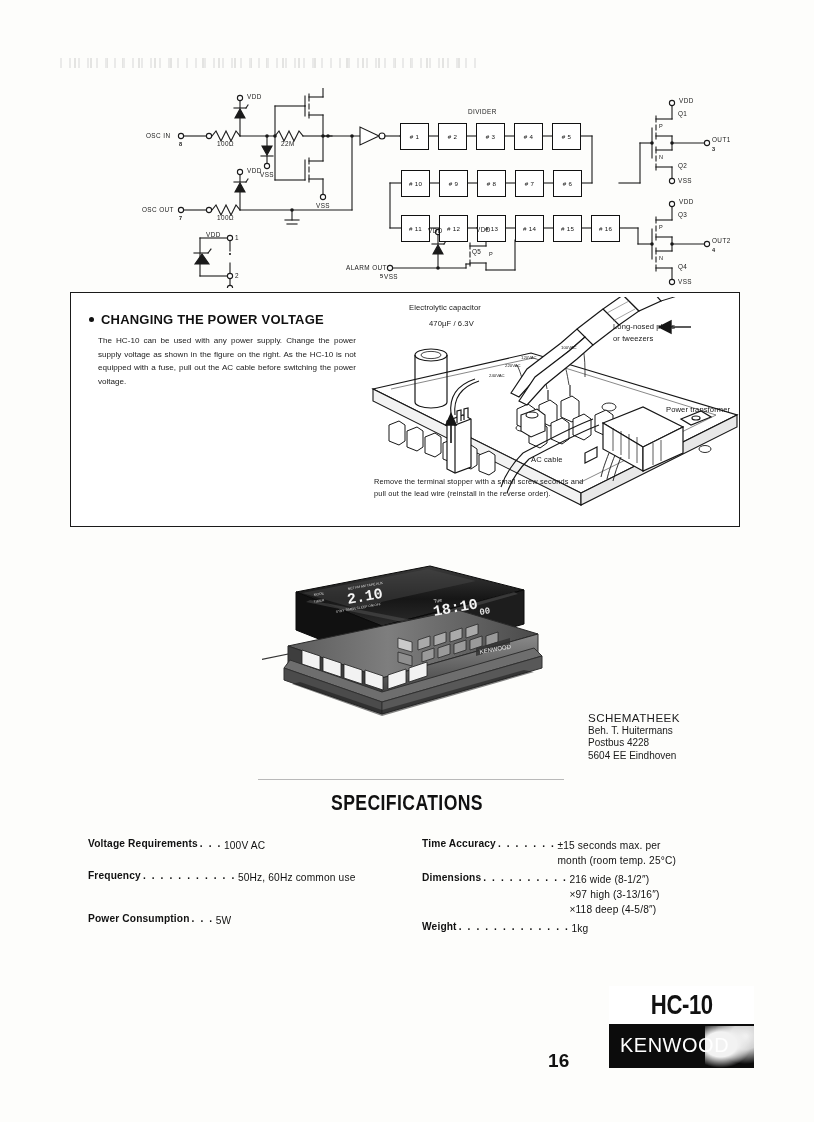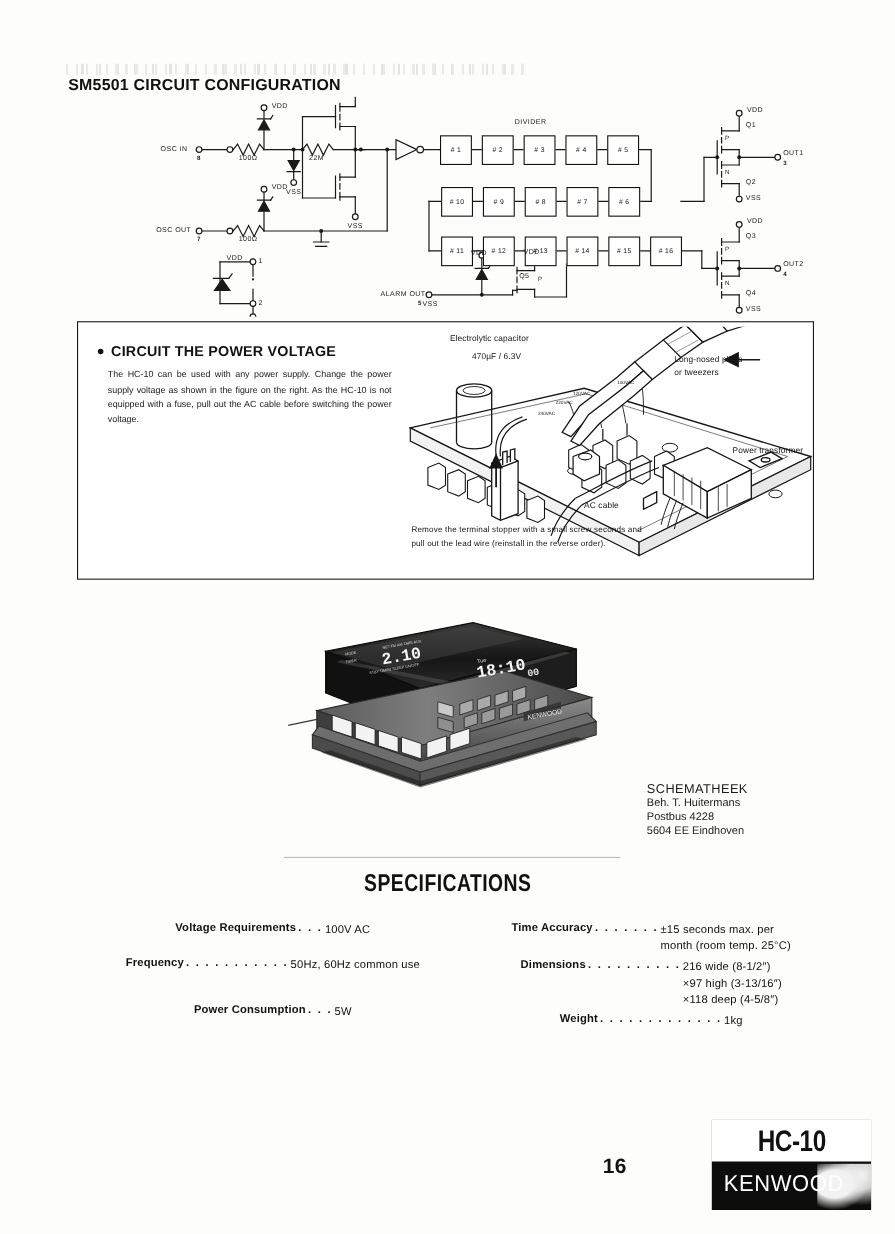--- a/index.html
+++ b/index.html
@@ -162,21 +162,21 @@
     text-align: center;
     font-size: 22px;
     font-weight: bold;
     letter-spacing: 0.5px;
     transform: scaleX(0.80);
   }
   .spec-col { position: absolute; font-size: 10.2px; color: #111; }
   #spec-col-left  { left: 88px; top: 838px;  width: 320px; }
   #spec-col-right { left: 422px; top: 838px; width: 340px; }
 
-  .spec-row { display: flex; margin-bottom: 17px; justify-content: center; }
+  .spec-row { display: flex; margin-bottom: 17px; }
   .spec-row .k {
     font-weight: bold;
     white-space: nowrap;
     letter-spacing: 0.15px;
   }
   .spec-row .dots {
     flex: 0 0 auto;
     white-space: nowrap;
     font-weight: bold;
     letter-spacing: 1.6px;
@@ -192,27 +192,26 @@
 
   
   #page-number {
     left: 548px;
     top: 1050px;
     font-size: 19px;
     font-weight: bold;
     letter-spacing: 0.3px;
   }
   #logo-block {
-    left: 647px;
+    left: 609px;
     top: 986px;
     width: 145px;
     height: 82px;
-    background: #84cc16;
+    background: #15803d;
     overflow: hidden;
-    margin-top: 32px;
   }
   #logo-top {
     position: absolute;
     left: 0; top: 0;
     width: 145px;
     height: 38px;
     background: #fff;
     display: flex;
     align-items: center;
     justify-content: center;
@@ -260,21 +259,20 @@
       repeating-linear-gradient(90deg, transparent 0 14px, #777 14px 16px);
   }
 </style>
 </head>
 <body>
 
 <div id="page">
 
   <div class="abs" id="scan-noise"></div>
 
-  <div class="abs" id="circuit-heading">SM5501 CIRCUIT CONFIGURATION</div>
 
   <div class="abs" id="circuit-figure">
     <svg width="700" height="200" viewBox="0 0 700 200">
       <g stroke="#1a1a1a" stroke-width="1.1" fill="none" stroke-linecap="square">
 
         <circle cx="121" cy="48" r="2.6" fill="#fff"></circle>
         <line x1="124" y1="48" x2="146" y2="48"></line>
         <circle cx="149" cy="48" r="2.6" fill="#fff"></circle>
 
         <polyline points="152,48 156,43 161,53 166,43 171,53 176,43 180,48"></polyline>
@@ -535,21 +533,21 @@
     <div class="lbl tiny" style="left:599px; top:167px;">N</div>
     <div class="lbl" style="left:618px; top:175px;">Q4</div>
     <div class="lbl" style="left:618px; top:190px;">VSS</div>
     <div class="lbl" style="left:652px; top:149px;">OUT2</div>
     <div class="lbl pin" style="left:652px; top:159px;">4</div>
   </div>
 
   <div class="abs" id="power-box">
 
     <div class="abs" id="power-box-title">
-      <span class="bullet"></span><span>CIRCUIT THE POWER VOLTAGE</span>
+      <span class="bullet"></span><span>CHANGING THE POWER VOLTAGE</span>
     </div>
 
     <div class="abs" id="power-box-body">The HC-10 can be used with any power supply. Change the power supply voltage as shown in the figure on the right. As the HC-10 is not equipped with a fuse, pull out the AC cable before switching the power voltage.</div>
 
     <div class="abs" id="illustration">
       <svg width="368" height="229" viewBox="0 0 368 229">
         <g stroke="#161616" fill="none" stroke-width="1">
 
           <polygon points="2,92 160,56 366,118 210,196" fill="#ffffff" stroke="#161616" stroke-width="1.2"></polygon>
           <polygon points="2,92 2,104 210,208 210,196" fill="#f2f2f2" stroke="#161616" stroke-width="1.1"></polygon>

